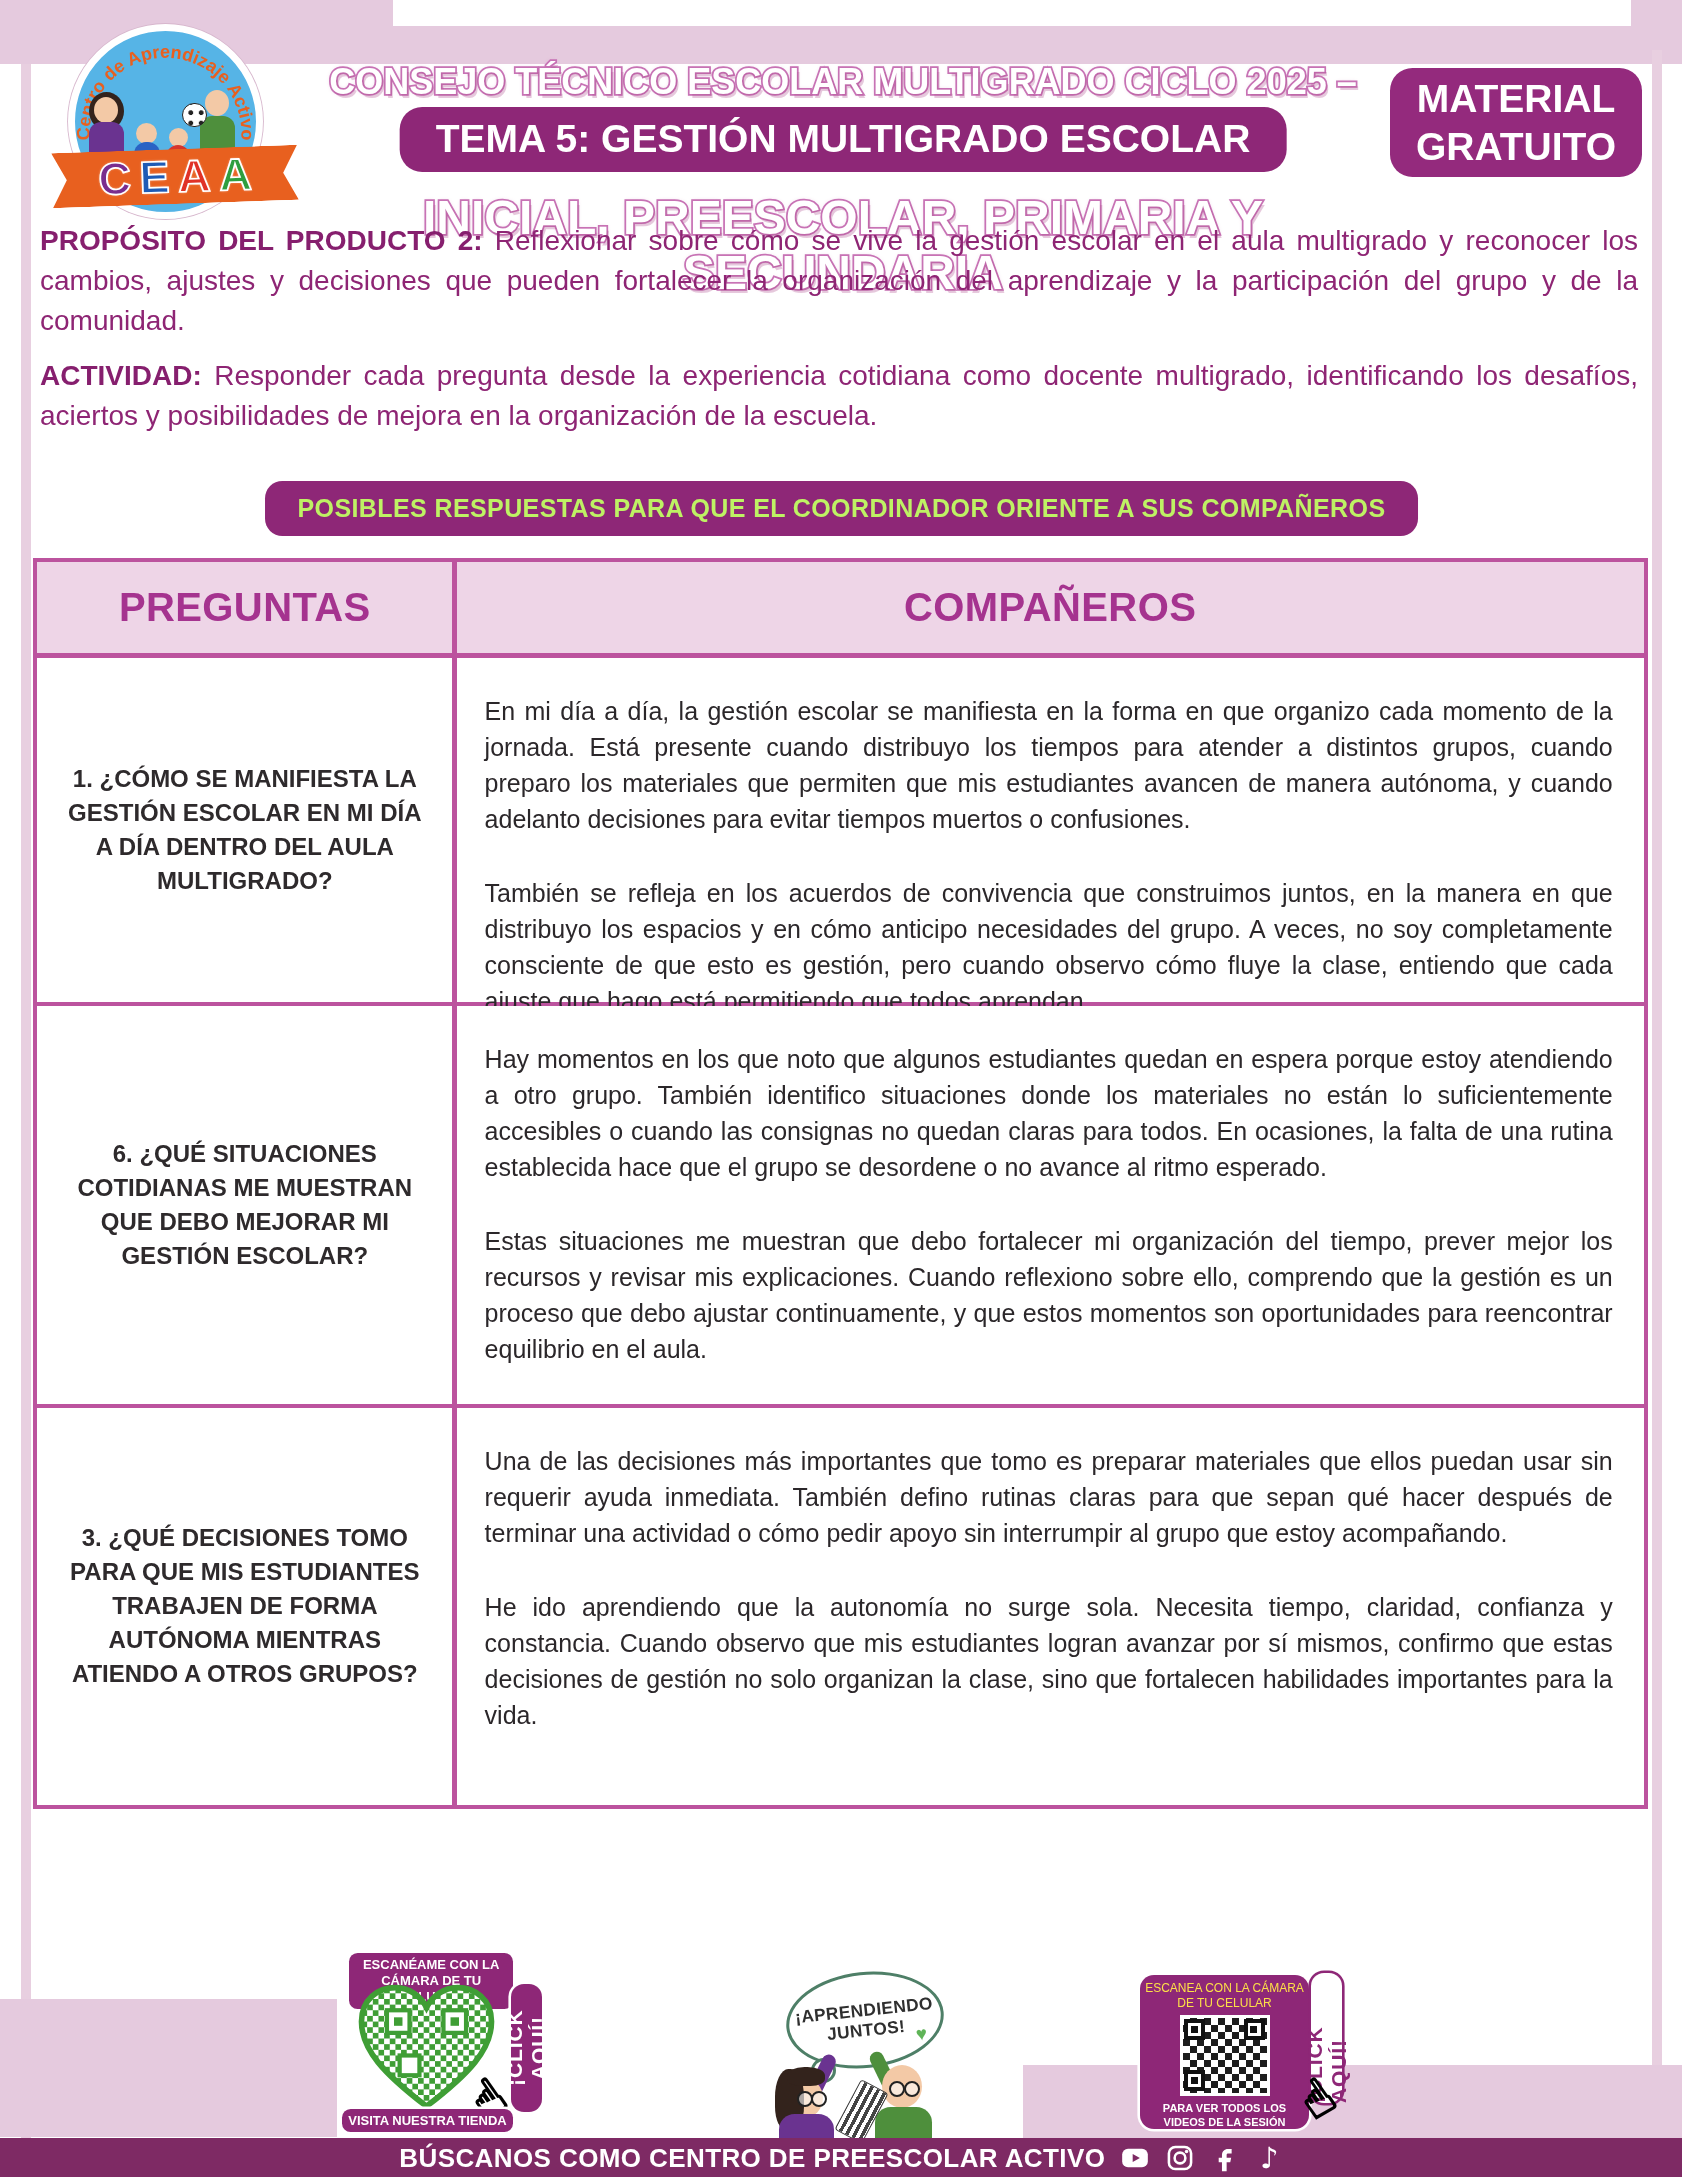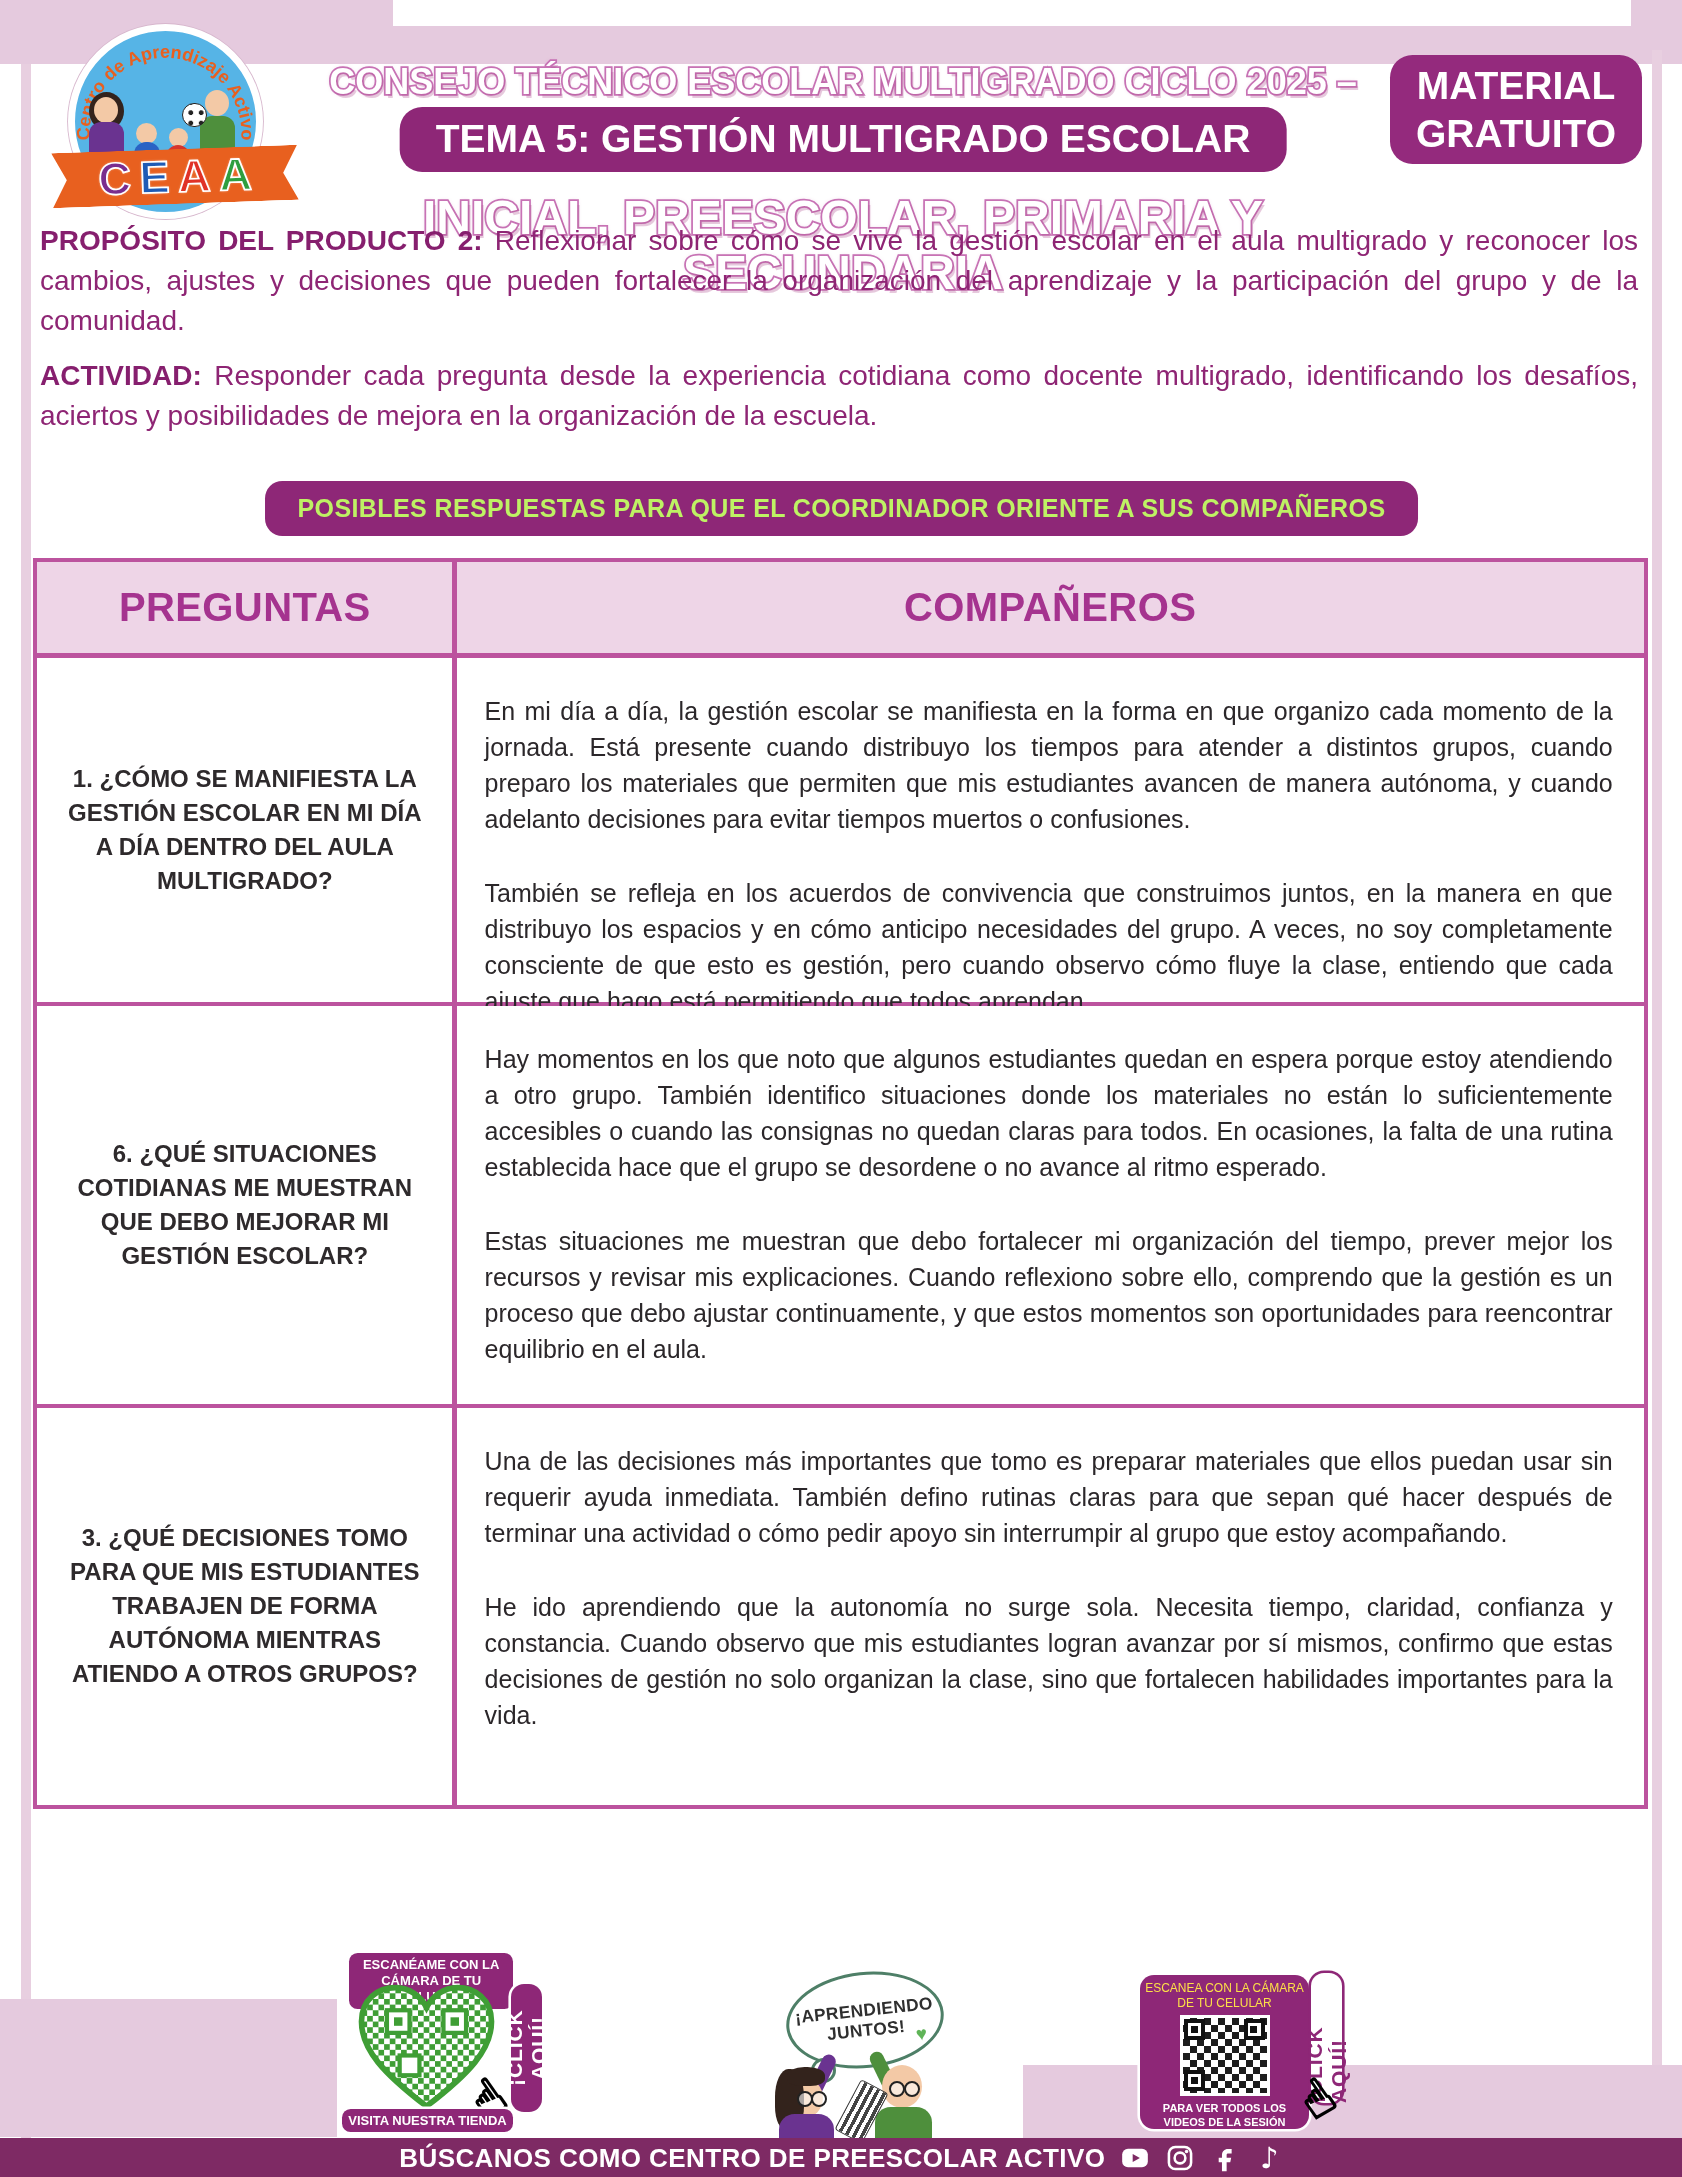--- a/index.html
+++ b/index.html
@@ -33,21 +33,21 @@
   .ribbon .l3{color:#2f9e3f;-webkit-text-stroke:1.7px #fff;}
 
   
   .header-box{position:absolute;left:294px;top:0;width:1098px;height:216px;text-align:center;}
   .outline-title{color:#fff;font-weight:800;-webkit-text-stroke:3.5px #c873b5;paint-order:stroke fill;
     text-shadow:2.6px 3.5px 0 rgba(174,83,147,.30),0 0 4.3px rgba(200,115,181,.45);letter-spacing:0;}
   .title1{position:absolute;left:0;top:61px;width:100%;font-size:36px;}
   .tema-badge{position:absolute;left:50%;top:107px;transform:translateX(-50%);background:#8e2777;color:#fff;
     font-weight:800;font-size:39px;padding:10.4px 36px;border-radius:22.5px;white-space:nowrap;box-shadow:0 0 0 3.5px #fff;}
   .title3{position:absolute;left:0;top:190px;width:100%;font-size:48px;}
-  .free-badge{position:absolute;left:1390px;top:55px;width:252px;height:109px;background:#942a7d;border-radius:22.5px;
+  .free-badge{position:absolute;left:1390px;top:68px;width:252px;height:109px;background:#942a7d;border-radius:22.5px;
     color:#fff;font-weight:800;font-size:39px;line-height:1.22;display:flex;flex-direction:column;align-items:center;justify-content:center;}
 
   
   .intro-p{position:absolute;left:40px;width:1598px;font-size:28px;line-height:40px;color:#8e2574;text-align:justify;margin:0;}
   .intro-p b{font-weight:800;color:#861f6e;}
   .p1{top:221px;}
   .p2{top:356px;}
 
   
   .banner{position:absolute;left:50%;top:481px;transform:translateX(-50%);background:#8e2777;color:#bef264;

